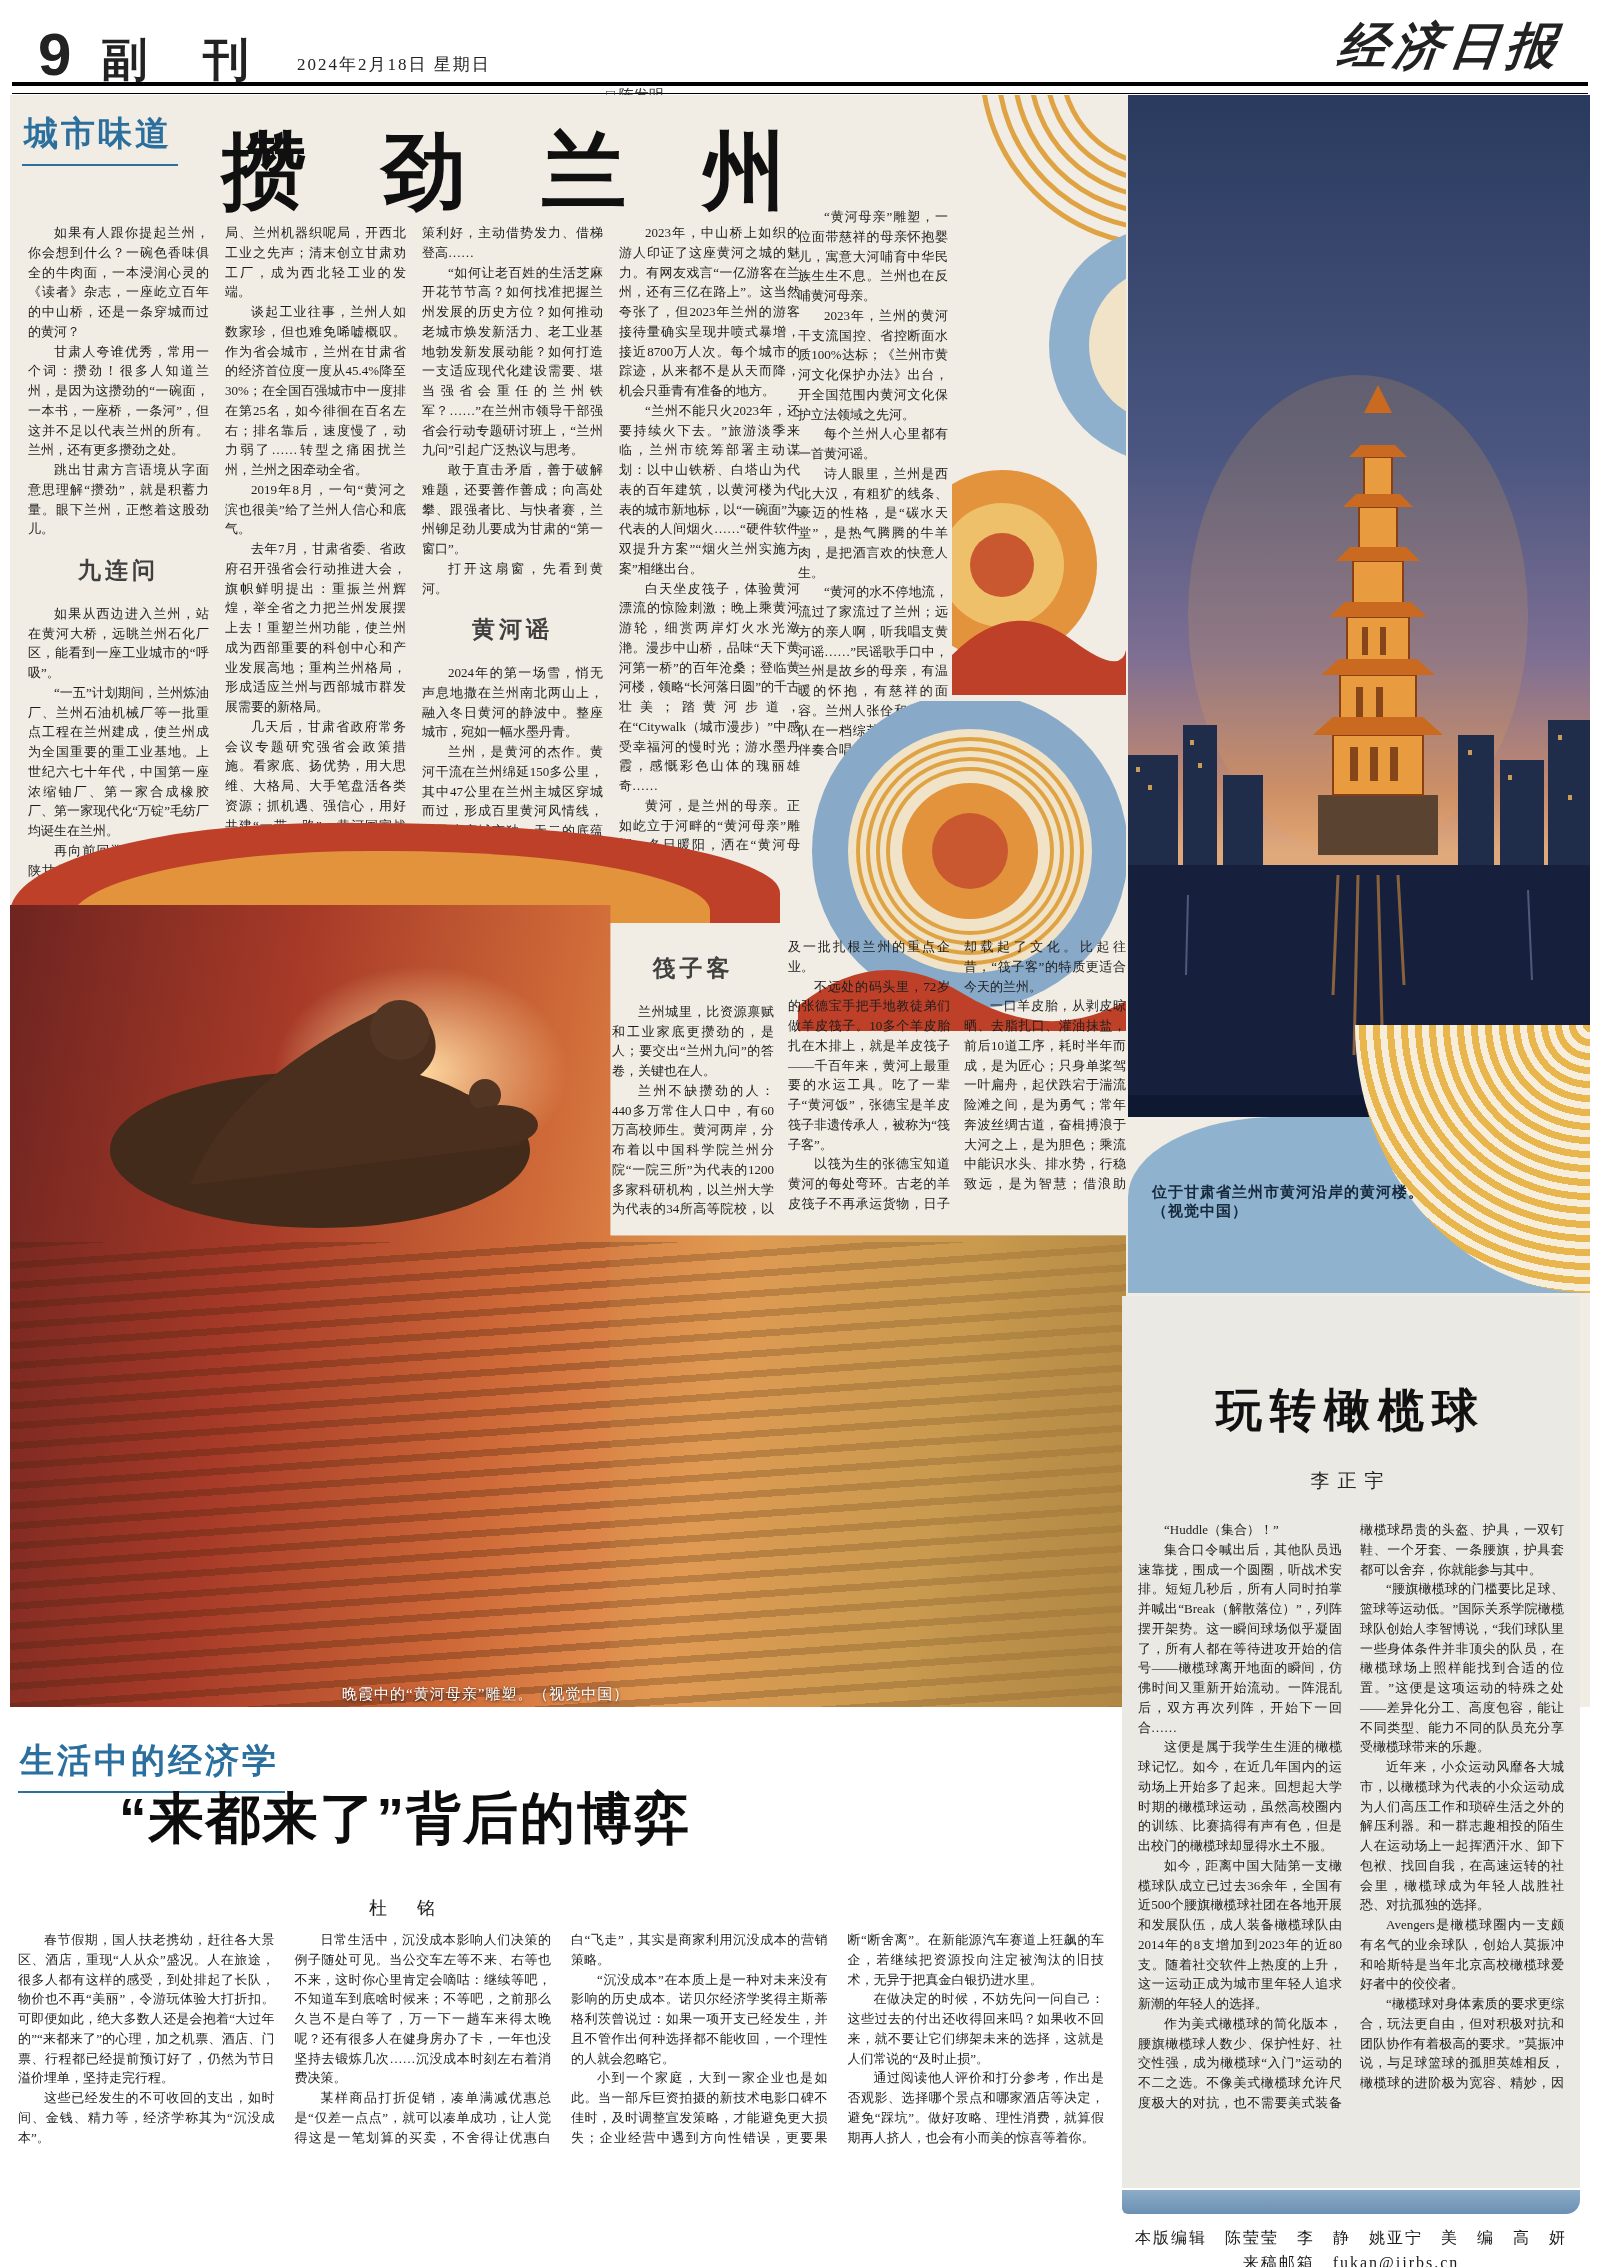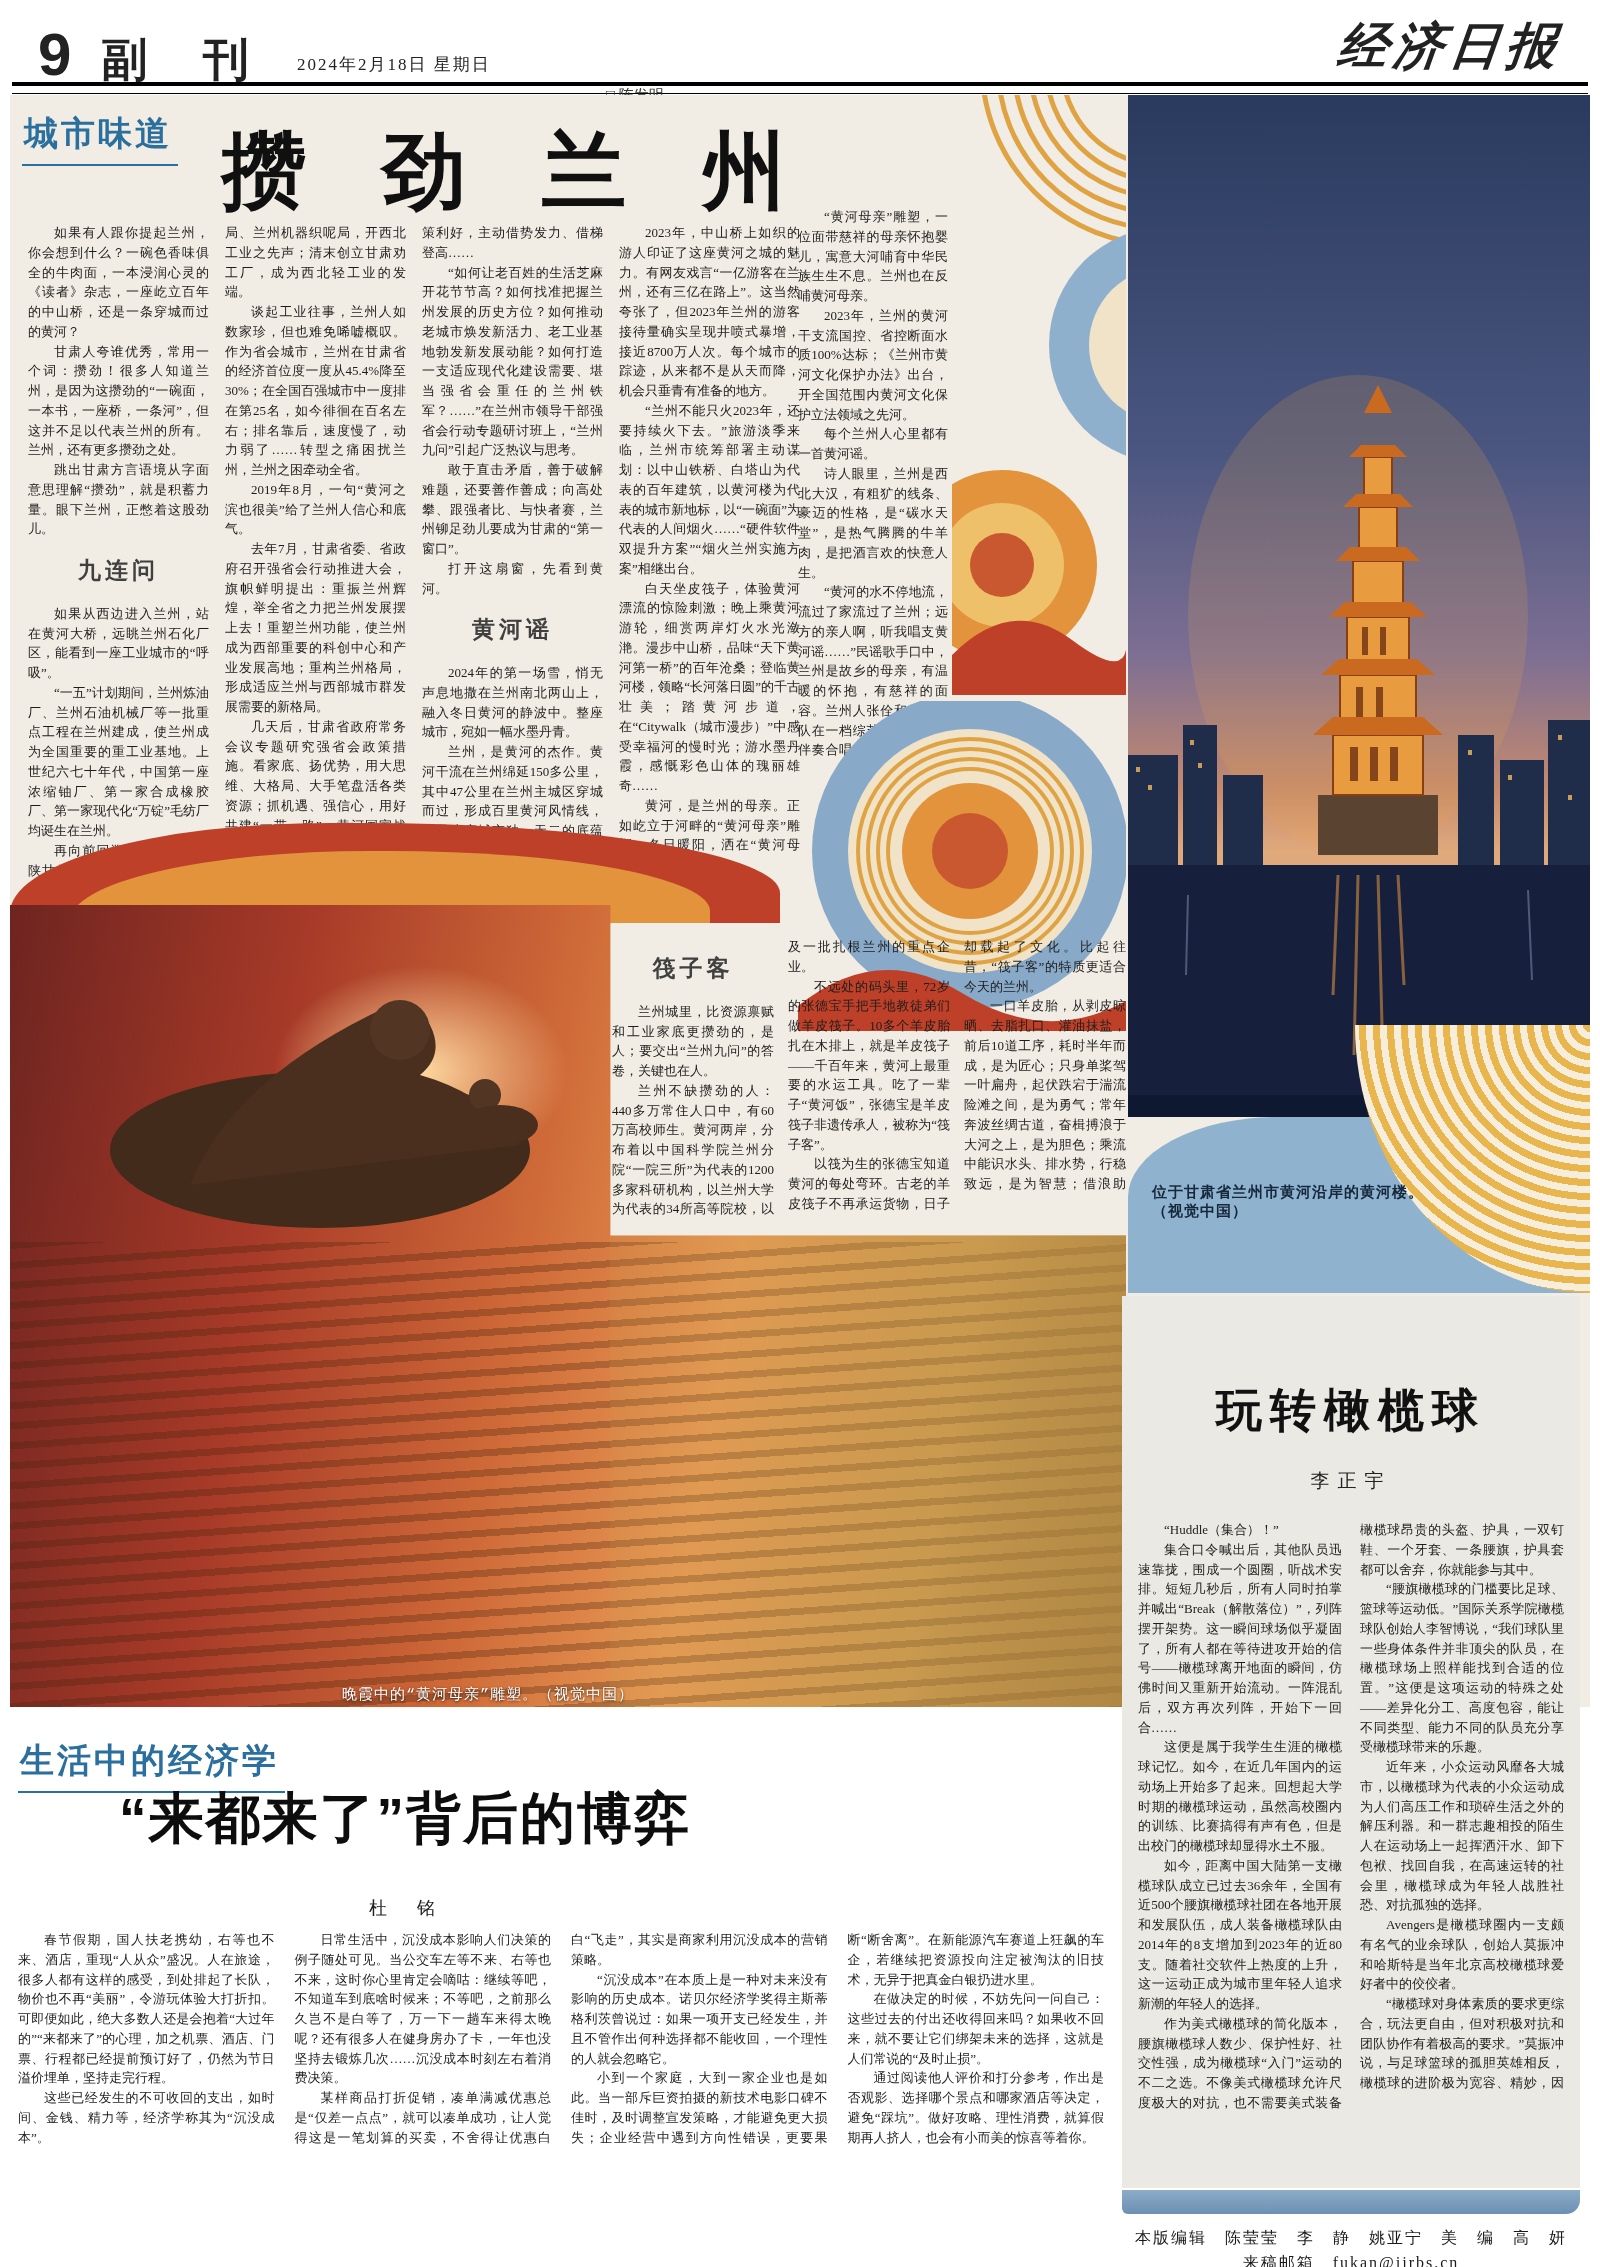--- a/index.html
+++ b/index.html
@@ -40,21 +40,21 @@
   .sculpture{position:absolute;left:0;top:810px;width:1116px;height:802px;
              clip-path:polygon(0 0,53.8% 0,53.8% 41.2%,100% 41.2%,100% 100%,0 100%);
              background:linear-gradient(100deg,#6e2420 0%,#a73a28 24%,#cf6a38 46%,#e89a55 63%,#c99a52 82%,#8a6a3a 100%);}
   .sc-sun{position:absolute;left:18%;top:2%;width:420px;height:300px;
           background:radial-gradient(closest-side,#ffd9a0,rgba(255,217,160,0) 70%);}
   .sc-water{position:absolute;left:0;bottom:0;width:100%;height:58%;
             background:repeating-linear-gradient(176deg,rgba(70,35,12,.30) 0 7px,rgba(0,0,0,0) 7px 20px);}
   .sc-gold{position:absolute;left:53.8%;top:41.2%;width:46.2%;height:58.8%;
            background:linear-gradient(90deg,rgba(201,154,74,.15),rgba(201,154,74,.6));}
   .sc-caption{position:absolute;left:332px;top:780px;font-size:15px;color:#fff;
-              text-shadow:0 1px 3px rgba(0,0,0,.8);letter-spacing:1px;font-family:Liberation Mono, monospace;}
+              text-shadow:0 1px 3px rgba(0,0,0,.8);letter-spacing:1px;}
   
   .tower{position:absolute;left:1118px;top:0;width:462px;height:1022px;}
   .band{position:absolute;left:1118px;top:1022px;width:462px;height:176px;background:#8fb2cf;
         border-top-left-radius:150px 80px;}
   .band-stripes{position:absolute;right:0;top:-92px;width:235px;height:268px;
                 background:repeating-radial-gradient(circle at 100% 0,#e9b64d 0 7px,#f6eedb 7px 14px);
                 border-bottom-left-radius:100%;}
   .band-caption{position:absolute;left:24px;top:66px;width:300px;font-size:15px;font-weight:bold;
                 color:#15283c;letter-spacing:1px;}
   
@@ -287,21 +287,21 @@
   <div class="footer">
     <div>本版编辑　陈莹莹　李　静　姚亚宁　美　编　高　妍</div>
     <div>来稿邮箱　fukan@jjrbs.cn</div>
   </div>
 
   <div class="econ">
     <div class="tag e-tag">生活中的经济学</div>
     <div class="econ-title">“来都来了”背后的博弈</div>
     <div class="econ-byline">杜　铭</div>
     <div class="cols econ-cols">
-        <p class="para">春节假期，国人扶老携幼，右等也不来、酒店，重现“人从众”盛况。人在旅途，很多人都有这样的感受，到处排起了长队，物价也不再“美丽”，令游玩体验大打折扣。可即便如此，绝大多数人还是会抱着“大过年的”“来都来了”的心理，加之机票、酒店、门票、行程都已经提前预订好了，仍然为节日溢价埋单，坚持走完行程。</p>
+        <p class="para">春节假期，国人扶老携幼，赶往各大景区、酒店，重现“人从众”盛况。人在旅途，很多人都有这样的感受，到处排起了长队，物价也不再“美丽”，令游玩体验大打折扣。可即便如此，绝大多数人还是会抱着“大过年的”“来都来了”的心理，加之机票、酒店、门票、行程都已经提前预订好了，仍然为节日溢价埋单，坚持走完行程。</p>
         <p class="para">这些已经发生的不可收回的支出，如时间、金钱、精力等，经济学称其为“沉没成本”。</p>
         <p class="para">日常生活中，沉没成本影响人们决策的例子随处可见。当公交车左等不来、右等也不来，这时你心里肯定会嘀咕：继续等吧，不知道车到底啥时候来；不等吧，之前那么久岂不是白等了，万一下一趟车来得太晚呢？还有很多人在健身房办了卡，一年也没坚持去锻炼几次……沉没成本时刻左右着消费决策。</p>
         <p class="para">某样商品打折促销，凑单满减优惠总是“仅差一点点”，就可以凑单成功，让人觉得这是一笔划算的买卖，不舍得让优惠白白“飞走”，其实是商家利用沉没成本的营销策略。</p>
         <p class="para">“沉没成本”在本质上是一种对未来没有影响的历史成本。诺贝尔经济学奖得主斯蒂格利茨曾说过：如果一项开支已经发生，并且不管作出何种选择都不能收回，一个理性的人就会忽略它。</p>
         <p class="para">小到一个家庭，大到一家企业也是如此。当一部斥巨资拍摄的新技术电影口碑不佳时，及时调整宣发策略，才能避免更大损失；企业经营中遇到方向性错误，更要果断“断舍离”。在新能源汽车赛道上狂飙的车企，若继续把资源投向注定被淘汰的旧技术，无异于把真金白银扔进水里。</p>
         <p class="para">在做决定的时候，不妨先问一问自己：这些过去的付出还收得回来吗？如果收不回来，就不要让它们绑架未来的选择，这就是人们常说的“及时止损”。</p>
         <p class="para">通过阅读他人评价和打分参考，作出是否观影、选择哪个景点和哪家酒店等决定，避免“踩坑”。做好攻略、理性消费，就算假期再人挤人，也会有小而美的惊喜等着你。</p>
       </div>
   </div>
 

